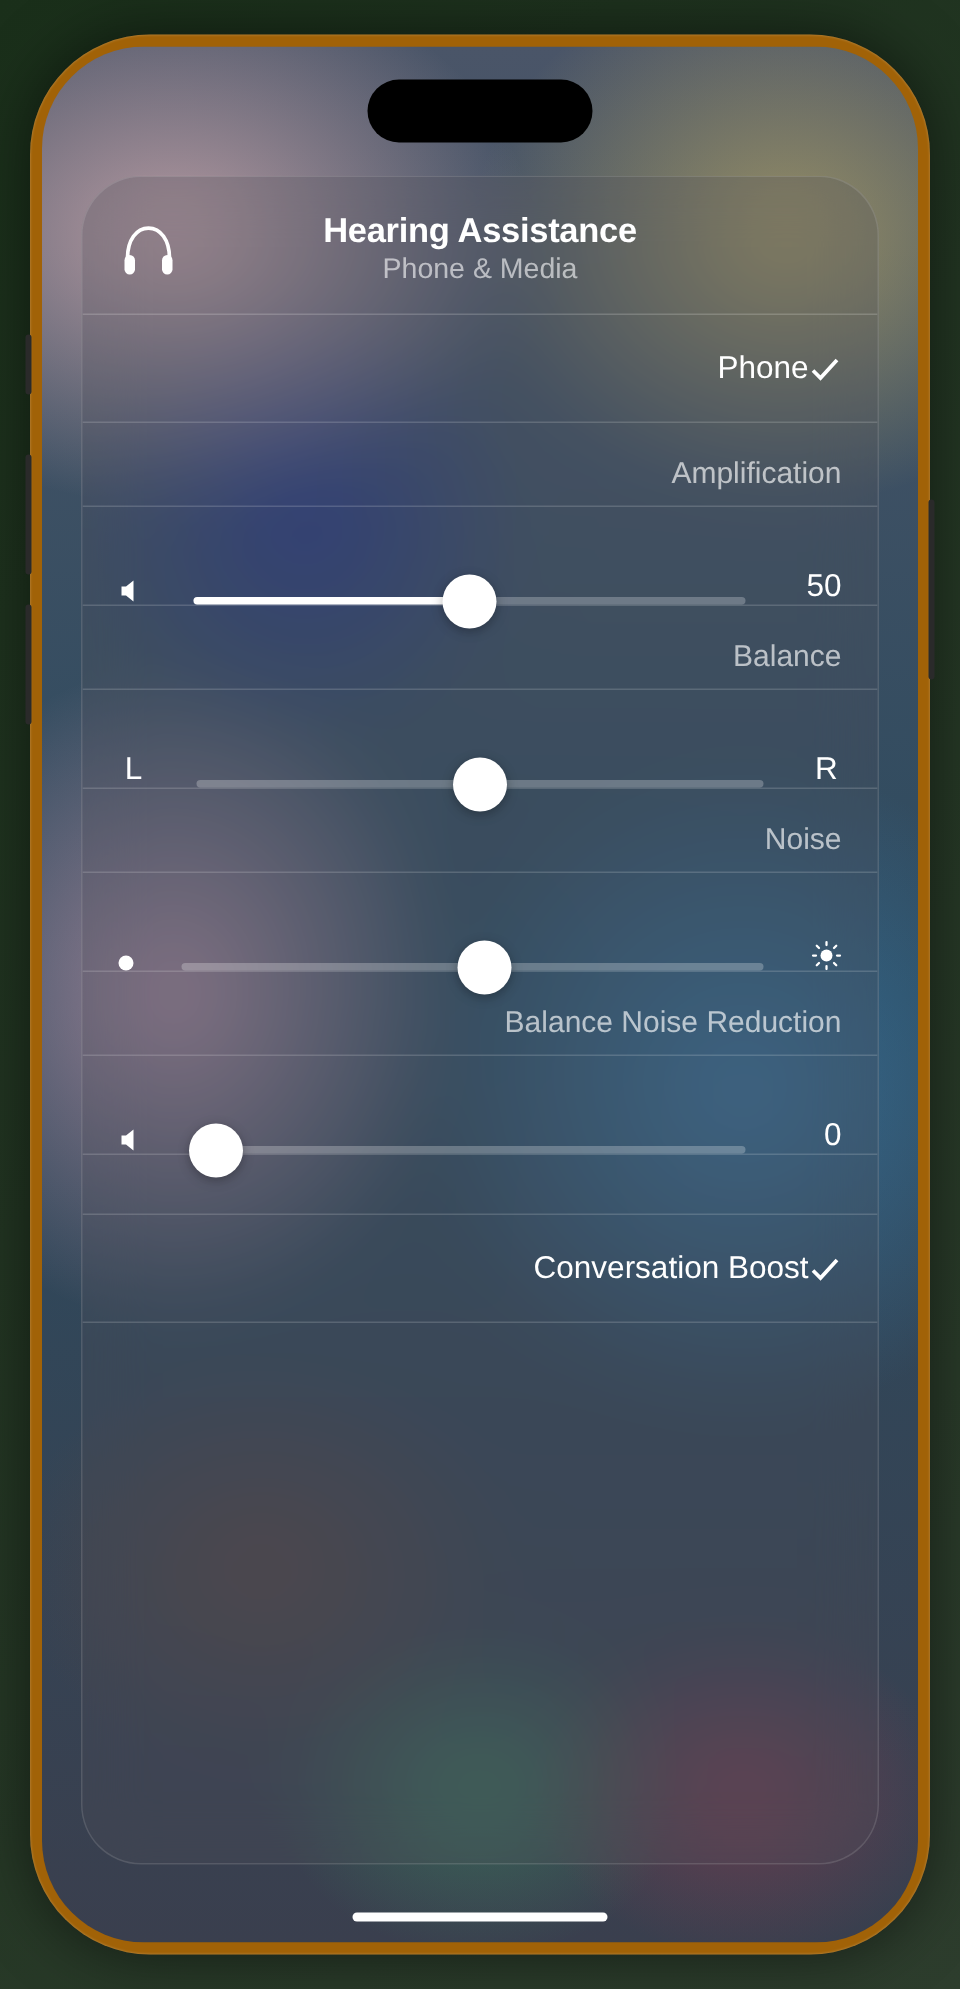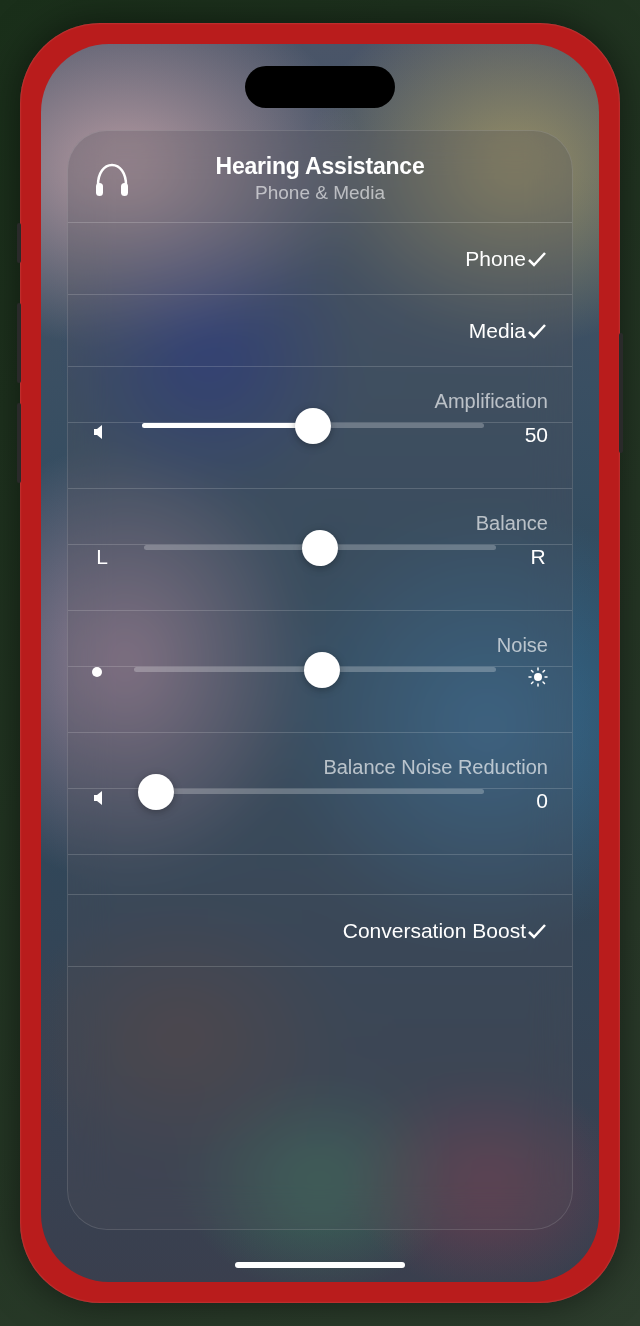--- a/index.html
+++ b/index.html
@@ -8,23 +8,23 @@
       height: 1326px;
       background: linear-gradient(135deg, #1a2f1a 0%, #2d3d2d 100%);
       display: flex;
       align-items: center;
       justify-content: center;
       font-family: -apple-system, BlinkMacSystemFont, 'Segoe UI', sans-serif;
     }
     .phone-frame {
       width: 600px;
       height: 1280px;
-      background: #b91c1c;
+      background: #a16207;
       border-radius: 80px;
-      padding: 21px;
+      padding: 8px;
       box-shadow: 0 0 40px rgba(0,0,0,0.5), inset 0 0 2px rgba(255,255,255,0.3);
       position: relative;
       text-decoration: underline;
     }
     .phone-screen {
       width: 100%;
       height: 100%;
       border-radius: 68px;
       overflow: hidden;
       position: relative;
@@ -85,21 +85,21 @@
     }
     .row.secondary {
       color: rgba(255,255,255,0.65);
       height: 56px;
       font-size: 20px;
     }
     .row.secondary .row-label { padding-top: 14px; margin-left: 28px; }
     .check { width: 22px; height: 22px; stroke: #fff; stroke-width: 2.5; fill: none; }
     .slider-row {
       display: flex;
-      align-items: flex-start;
+      align-items: flex-end;
       padding: 0 24px;
       height: 66px;
       border-bottom: 0.5px solid rgba(255,255,255,0.16);
       gap: 32px;
       color: #fff;
     }
     .slider-track {
       flex: 1;
       height: 5px;
       background: rgba(255,255,255,0.25);
@@ -180,26 +180,20 @@
         </div>
       </div>
 
       <div class="row">
         <span class="row-label">Phone</span>
         <svg class="check" viewBox="0 0 22 22">
             <polyline points="3,12 8,17 19,5"></polyline>
           </svg>
       </div>
 
-      <div class="row">
-        <span class="row-label">Media</span>
-        <svg class="check" viewBox="0 0 22 22">
-            <polyline points="3,12 8,17 19,5"></polyline>
-          </svg>
-      </div>
 
 
       <div class="row secondary">
         <span class="row-label">Amplification</span>
       </div>
       <div class="slider-row">
         <svg class="speaker-icon" viewBox="0 0 18 18" fill="#fff">
             <path d="M2 6 L5 6 L10 2 L10 16 L5 12 L2 12 Z"></path>
           </svg>
         <div class="slider-track">

